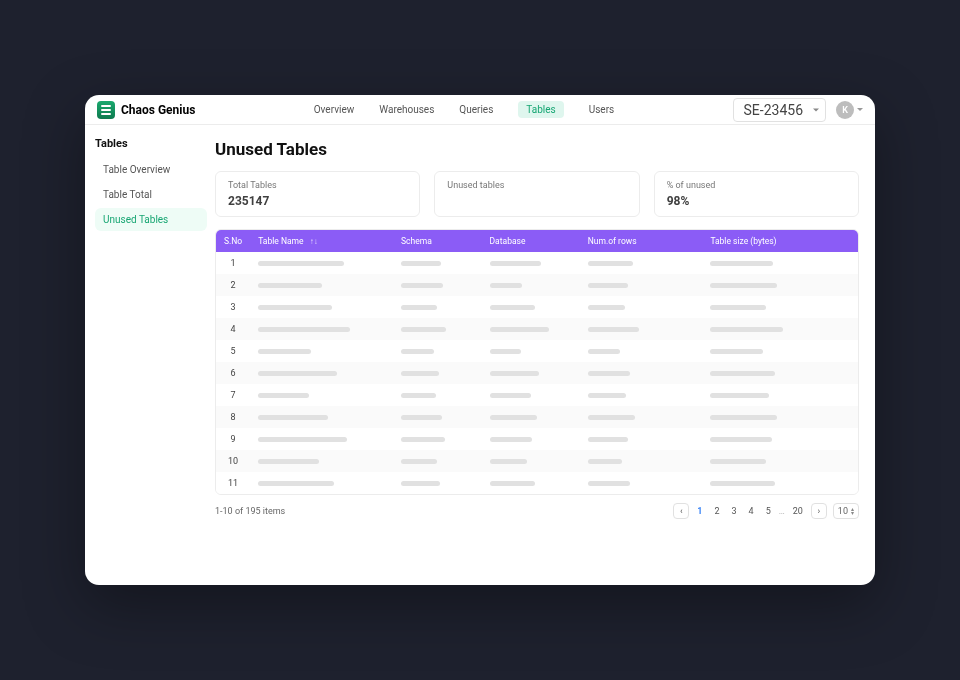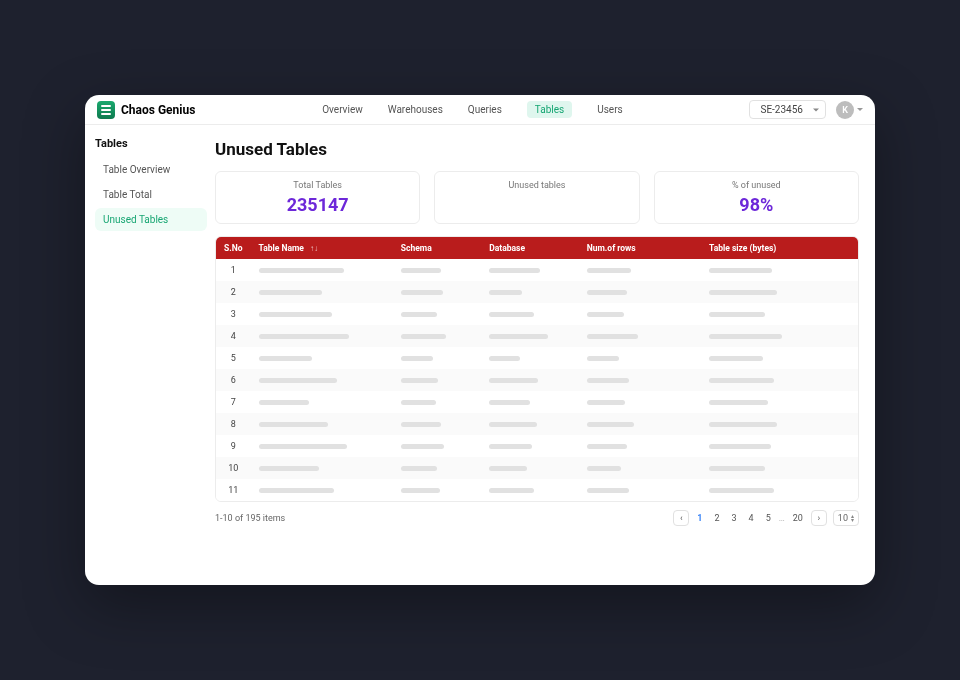--- a/index.html
+++ b/index.html
@@ -42,21 +42,21 @@
   .brand-logo span { width: 10px; height: 2px; background: #fff; border-radius: 1px; }
   .topnav { margin-left: auto; display: flex; align-items: center; gap: 25px; }
   .topnav a { color: #555; text-decoration: none; cursor: pointer; }
   .topnav a.active {
     background: #dff6ee; color: #17a673;
     padding: 3px 8px; border-radius: 4px;
   }
   .top-right { margin-left: auto; display: flex; align-items: center; gap: 10px; }
   .account-select {
     border: 1px solid #e1e1e1; border-radius: 4px;
-    padding: 3px 22px 3px 10px; font-size: 10px; color: #444;
+    padding: 3px 22px 3px 10px; font-size: 14px; color: #444;
     position: relative; cursor: pointer;
     min-width: 76px;
   }
   .account-select::after {
     content: ""; position: absolute; right: 6px; top: 50%;
     border: 3px solid transparent; border-top-color: #888;
     transform: translateY(-25%);
   }
   .avatar-wrap { display: flex; align-items: center; gap: 3px; cursor: pointer; }
   .avatar {
@@ -78,30 +78,29 @@
   }
   .side-item.active { background: #eefcf6; color: #18a673; }
 
   .main { flex: 1; padding: 14px 16px 10px 0; overflow: hidden; display: flex; flex-direction: column; }
   .page-title { font-size: 17px; font-weight: 700; margin-bottom: 12px; color: #111; }
 
   .stat-row { display: flex; gap: 14px; margin-bottom: 12px; }
   .stat-card {
     flex: 1; border: 1px solid #ececec; border-radius: 6px;
     padding: 8px 12px;
-    text-align: center;
   }
   .stat-label { font-size: 9px; color: #777; margin-bottom: 4px; }
-  .stat-value { font-size: 18px; font-weight: 700; color: #6d28d9; }
+  .stat-value { font-size: 12px; font-weight: 700; color: #404040; }
 
   .table-wrap { border: 1px solid #ececec; border-radius: 6px; overflow: hidden; }
   table { width: 100%; border-collapse: collapse; font-size: 9px; }
   thead th {
-    background: #b91c1c; color: #fff; text-align: left;
-    padding: 6px 8px; font-weight: 700; font-size: 8.5px;
+    background: #8b5cf6; color: #fff; text-align: left;
+    padding: 6px 8px; font-weight: 400; font-size: 8.5px;
   }
   thead th:first-child { text-align: center; width: 32px; }
   .sort-icon { display:inline-block; margin-left:4px; opacity:.7; font-size:8px; }
   tbody td { padding: 0 8px; height: 22px; }
   tbody tr:nth-child(odd) { background: #fff; }
   tbody tr:nth-child(even) { background: #fafafa; }
   tbody td:first-child { text-align: center; color: #444; font-size: 9px; }
   .skel {
     height: 5px; border-radius: 3px; background: #e1e1e1;
     display: block;

